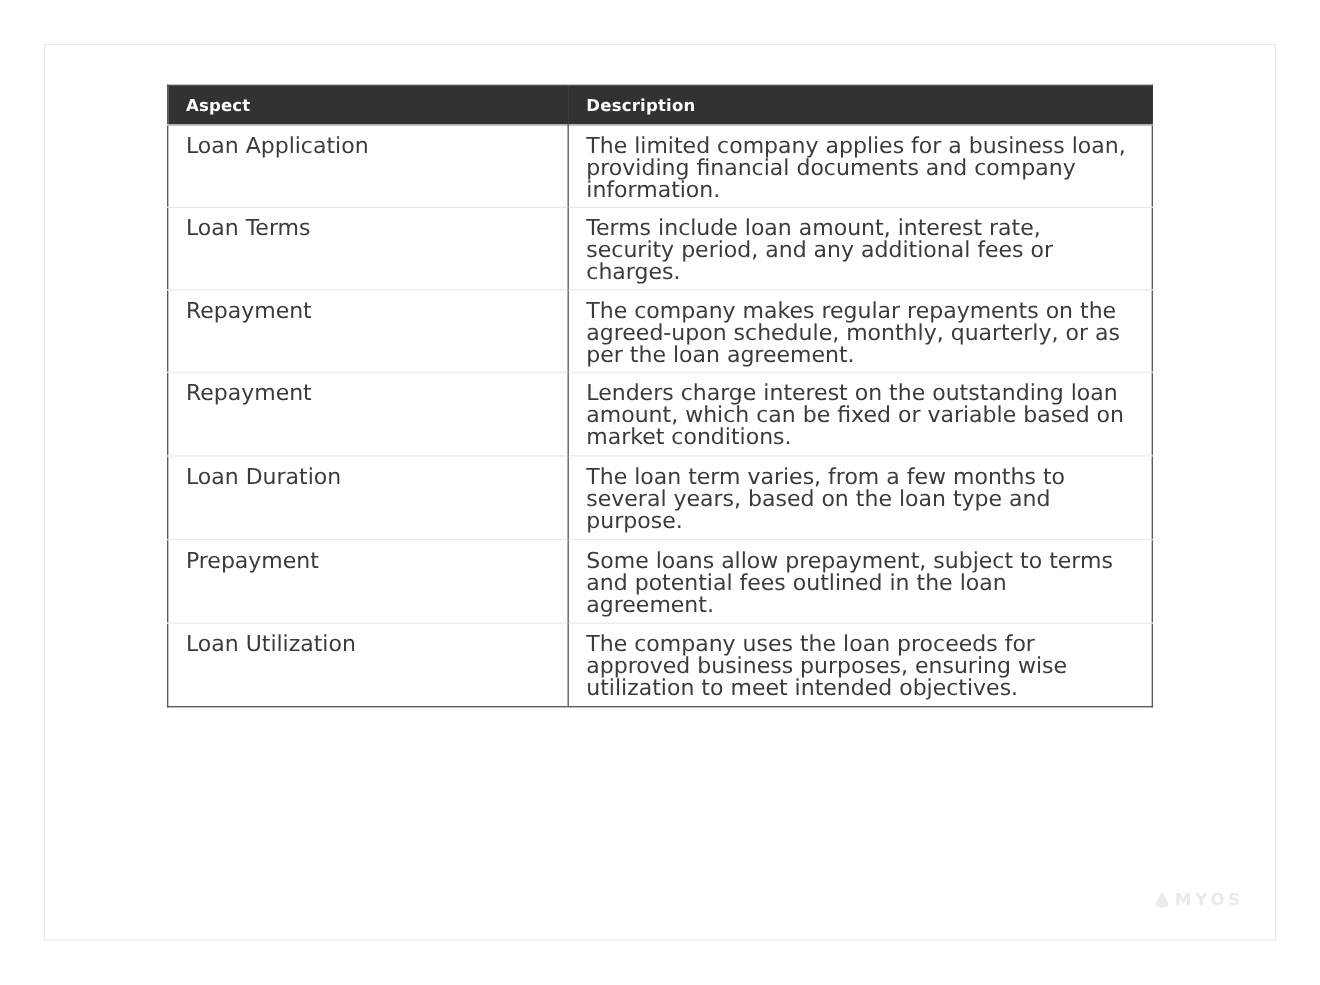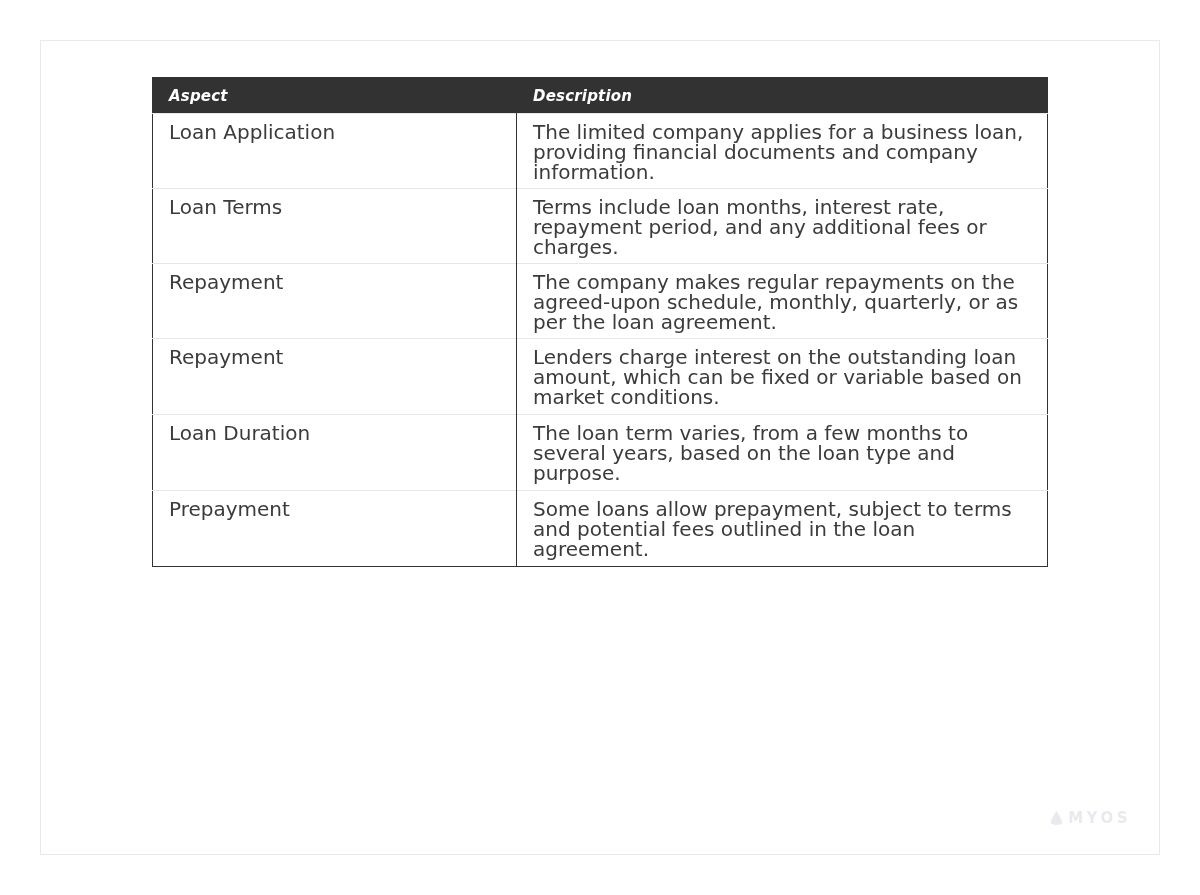--- a/index.html
+++ b/index.html
@@ -50,21 +50,20 @@
   thead th {
     background: var(--header-bg);
     color: var(--header-text);
     text-align: left;
     font-size: 15px;
     font-weight: 700;
     letter-spacing: 0.2px;
     height: 36px;
     padding: 0 16px;
     vertical-align: middle;
-    font-style: italic;
   }
   th.col-aspect, td.cell-aspect {
     border-right: 1px solid var(--table-border);
   }
   tbody td {
     vertical-align: top;
     padding: 8px 16px 6px 16px;
     font-size: 20px;
     line-height: 20px;
     color: var(--body-text);
@@ -109,21 +108,21 @@
       </thead>
       <tbody id="table-body">
   <tr>
     <td class="cell-aspect">Loan Application</td>
     <td class="cell-desc">The limited company applies for a business loan, providing financial documents and company information.</td>
   </tr>
 
 
   <tr>
     <td class="cell-aspect">Loan Terms</td>
-    <td class="cell-desc">Terms include loan months, interest rate, repayment period, and any additional fees or charges.</td>
+    <td class="cell-desc">Terms include loan amount, interest rate, security period, and any additional fees or charges.</td>
   </tr>
 
 
   <tr>
     <td class="cell-aspect">Repayment</td>
     <td class="cell-desc">The company makes regular repayments on the agreed-upon schedule, monthly, quarterly, or as per the loan agreement.</td>
   </tr>
 
   <tr>
     <td class="cell-aspect">Repayment</td>
@@ -134,20 +133,24 @@
   <tr>
     <td class="cell-aspect">Loan Duration</td>
     <td class="cell-desc">The loan term varies, from a few months to several years, based on the loan type and purpose.</td>
   </tr>
 
   <tr>
     <td class="cell-aspect">Prepayment</td>
     <td class="cell-desc">Some loans allow prepayment, subject to terms and potential fees outlined in the loan agreement.</td>
   </tr>
 
+  <tr>
+    <td class="cell-aspect">Loan Utilization</td>
+    <td class="cell-desc">The company uses the loan proceeds for approved business purposes, ensuring wise utilization to meet intended objectives.</td>
+  </tr>
 </tbody>
     </table>
 
     <div class="logo">
       <span>
         <svg width="13" height="15" viewBox="0 0 14 16" fill="currentColor" aria-hidden="true">
           <path d="M7 0 C7.4 0 13.6 11.1 13.3 12.2 C13 13.4 10.2 15 7 15 C3.8 15 1 13.4 0.7 12.2 C0.4 11.1 6.6 0 7 0 Z"></path>
         </svg>
       </span>
       <span>MYOS</span>

